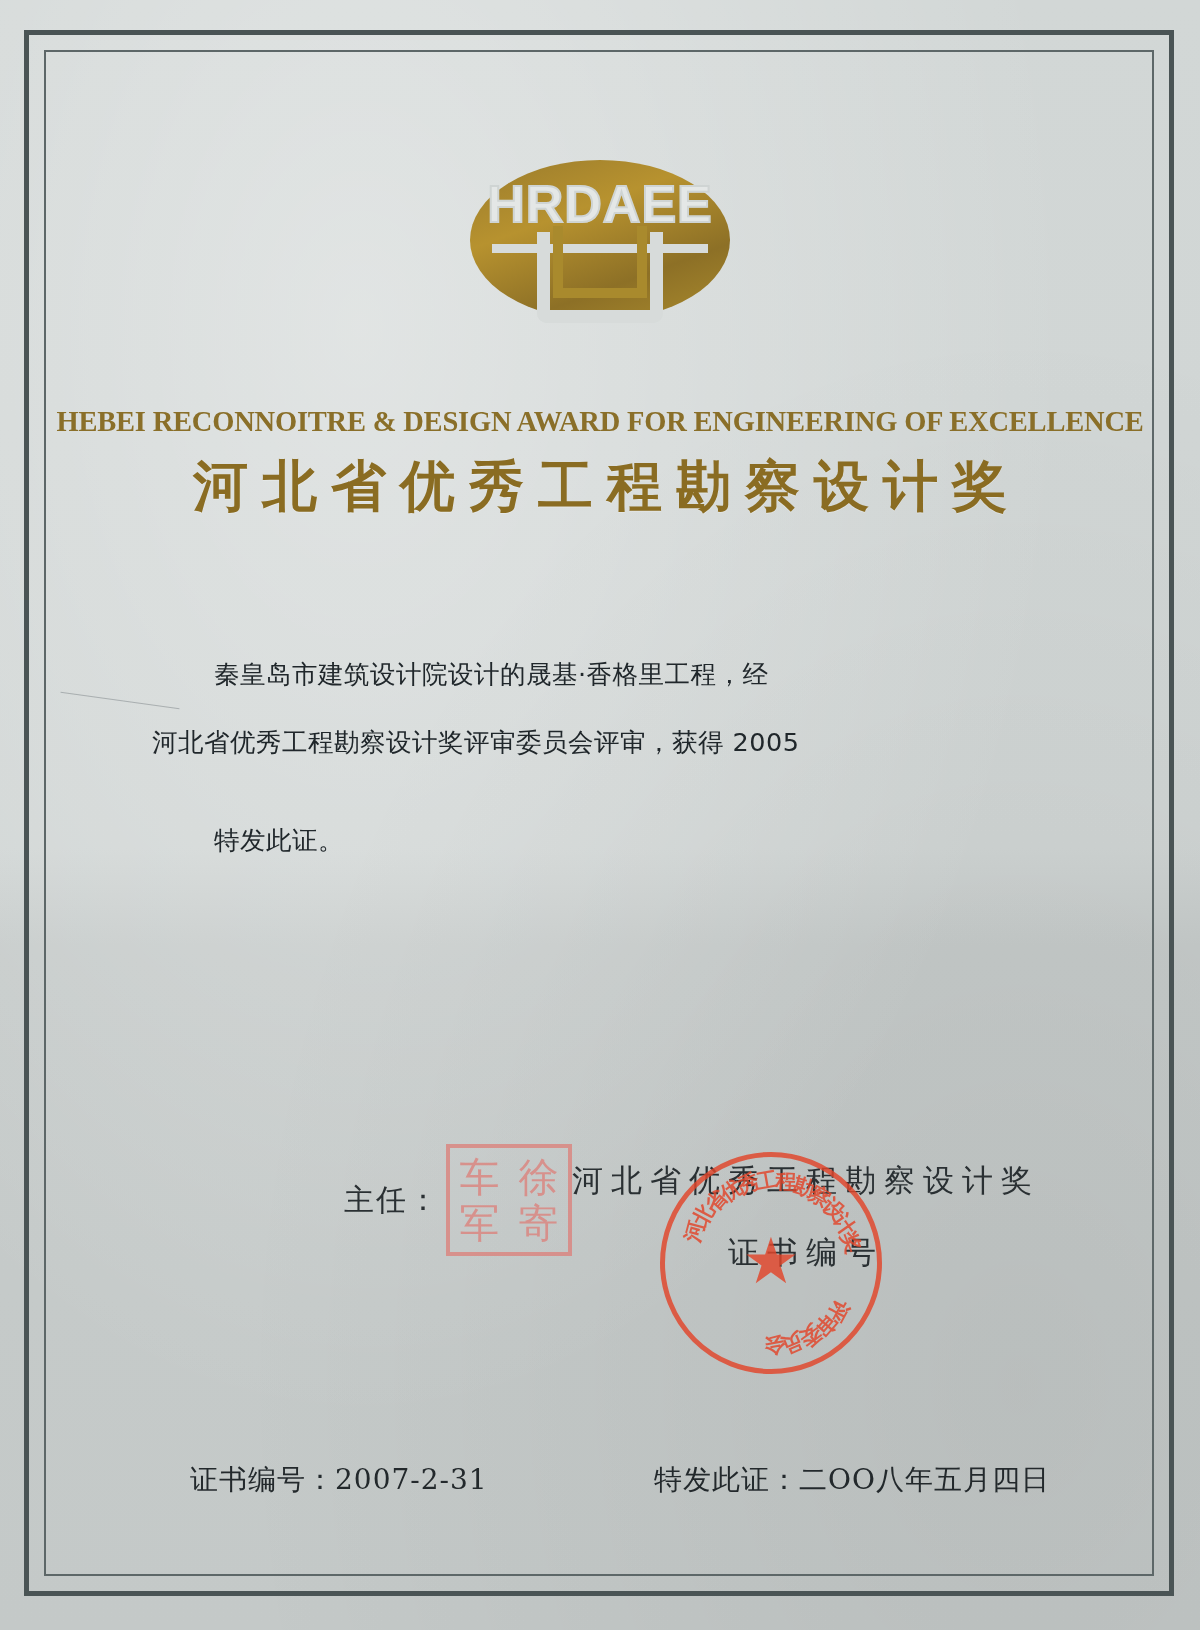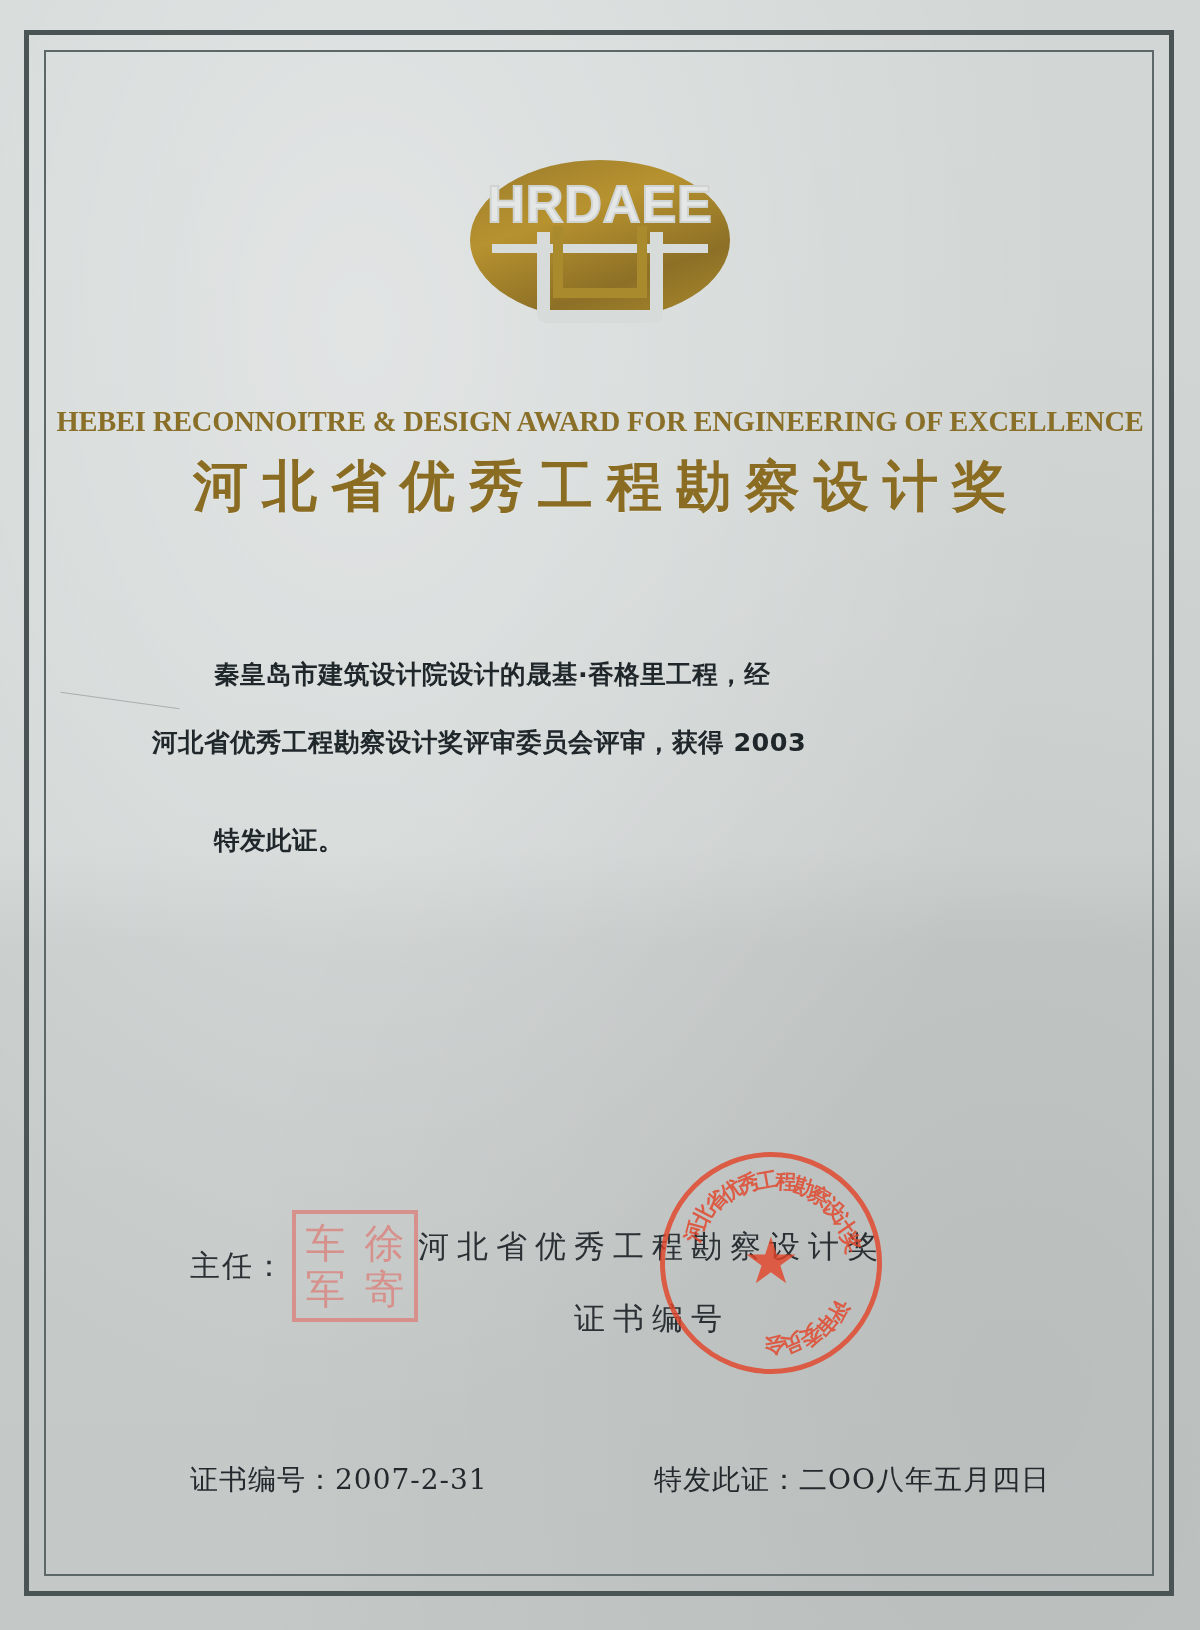--- a/index.html
+++ b/index.html
@@ -147,35 +147,34 @@
   #body {
     position: absolute;
     left: 152px;
     right: 140px;
     top: 640px;
     color: #20272b;
     font-family: "DejaVu Sans", sans-serif;
     font-size: 25.5px;
     line-height: 68px;
     letter-spacing: 0.5px;
-    font-weight: bold;
   }
   #body .line { white-space: nowrap; }
   #body .indent { padding-left: 62px; }
   #body .para-gap { height: 30px; }
 
   
   #sig-row {
     position: absolute;
     left: 190px;
     right: 150px;
-    top: 1210px;
+    top: 1144px;
     display: flex;
     align-items: flex-start;
-    justify-content: flex-start;
+    justify-content: flex-end;
   }
   .sig-left {
     display: flex;
     align-items: center;
     color: #2a3033;
     font-family: "DejaVu Serif", serif;
     font-size: 30px;
     letter-spacing: 2px;
   }
   .seal-square {
@@ -293,21 +292,21 @@
       <div class="emblem-letters">HRDAEE</div>
       <div class="emblem-bar"></div>
       <div class="emblem-u"></div>
       <div class="emblem-u2"></div>
     </div>
   </div>
   <div id="title-cn">河北省优秀工程勘察设计奖</div>
 
   <div id="body">
     <div class="line indent">秦皇岛市建筑设计院设计的晟基·香格里工程，经</div>
-    <div class="line">河北省优秀工程勘察设计奖评审委员会评审，获得 2003</div>
+    <div class="line">河北省优秀工程勘察设计奖评审委员会评审，获得 2005</div>
     <div class="para-gap"></div>
     <div class="line indent">特发此证。</div>
   </div>
 
   <div id="sig-row">
     <div class="sig-left">
       <span>主任：</span>
       <span class="seal-square">
         <span>车</span>
         <span>徐</span>

